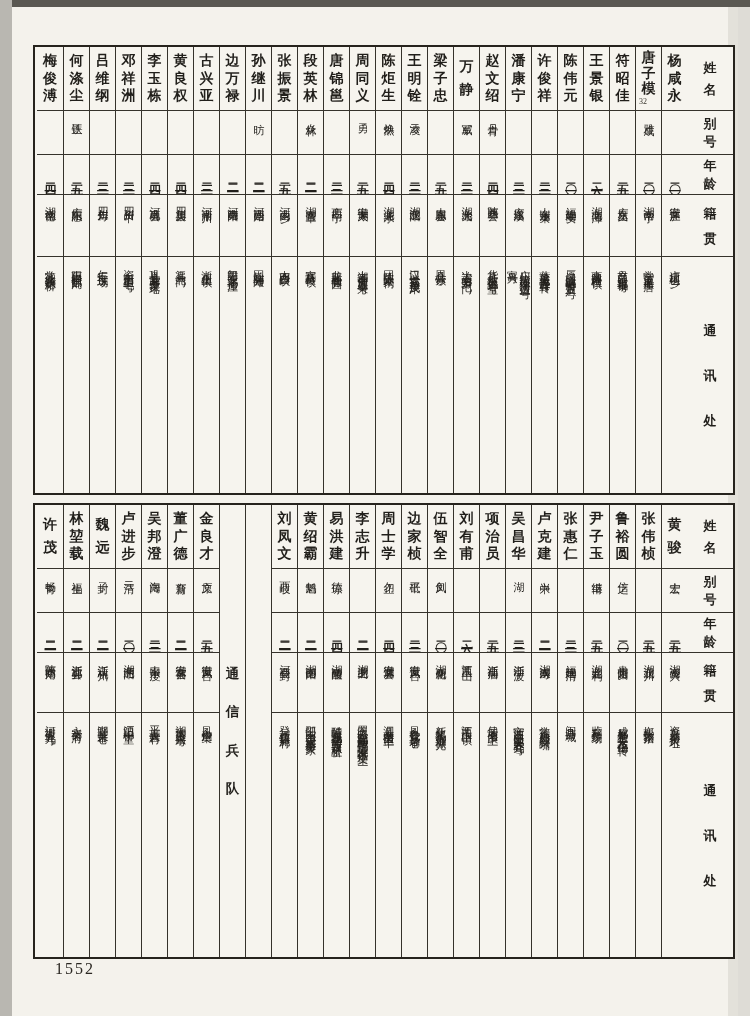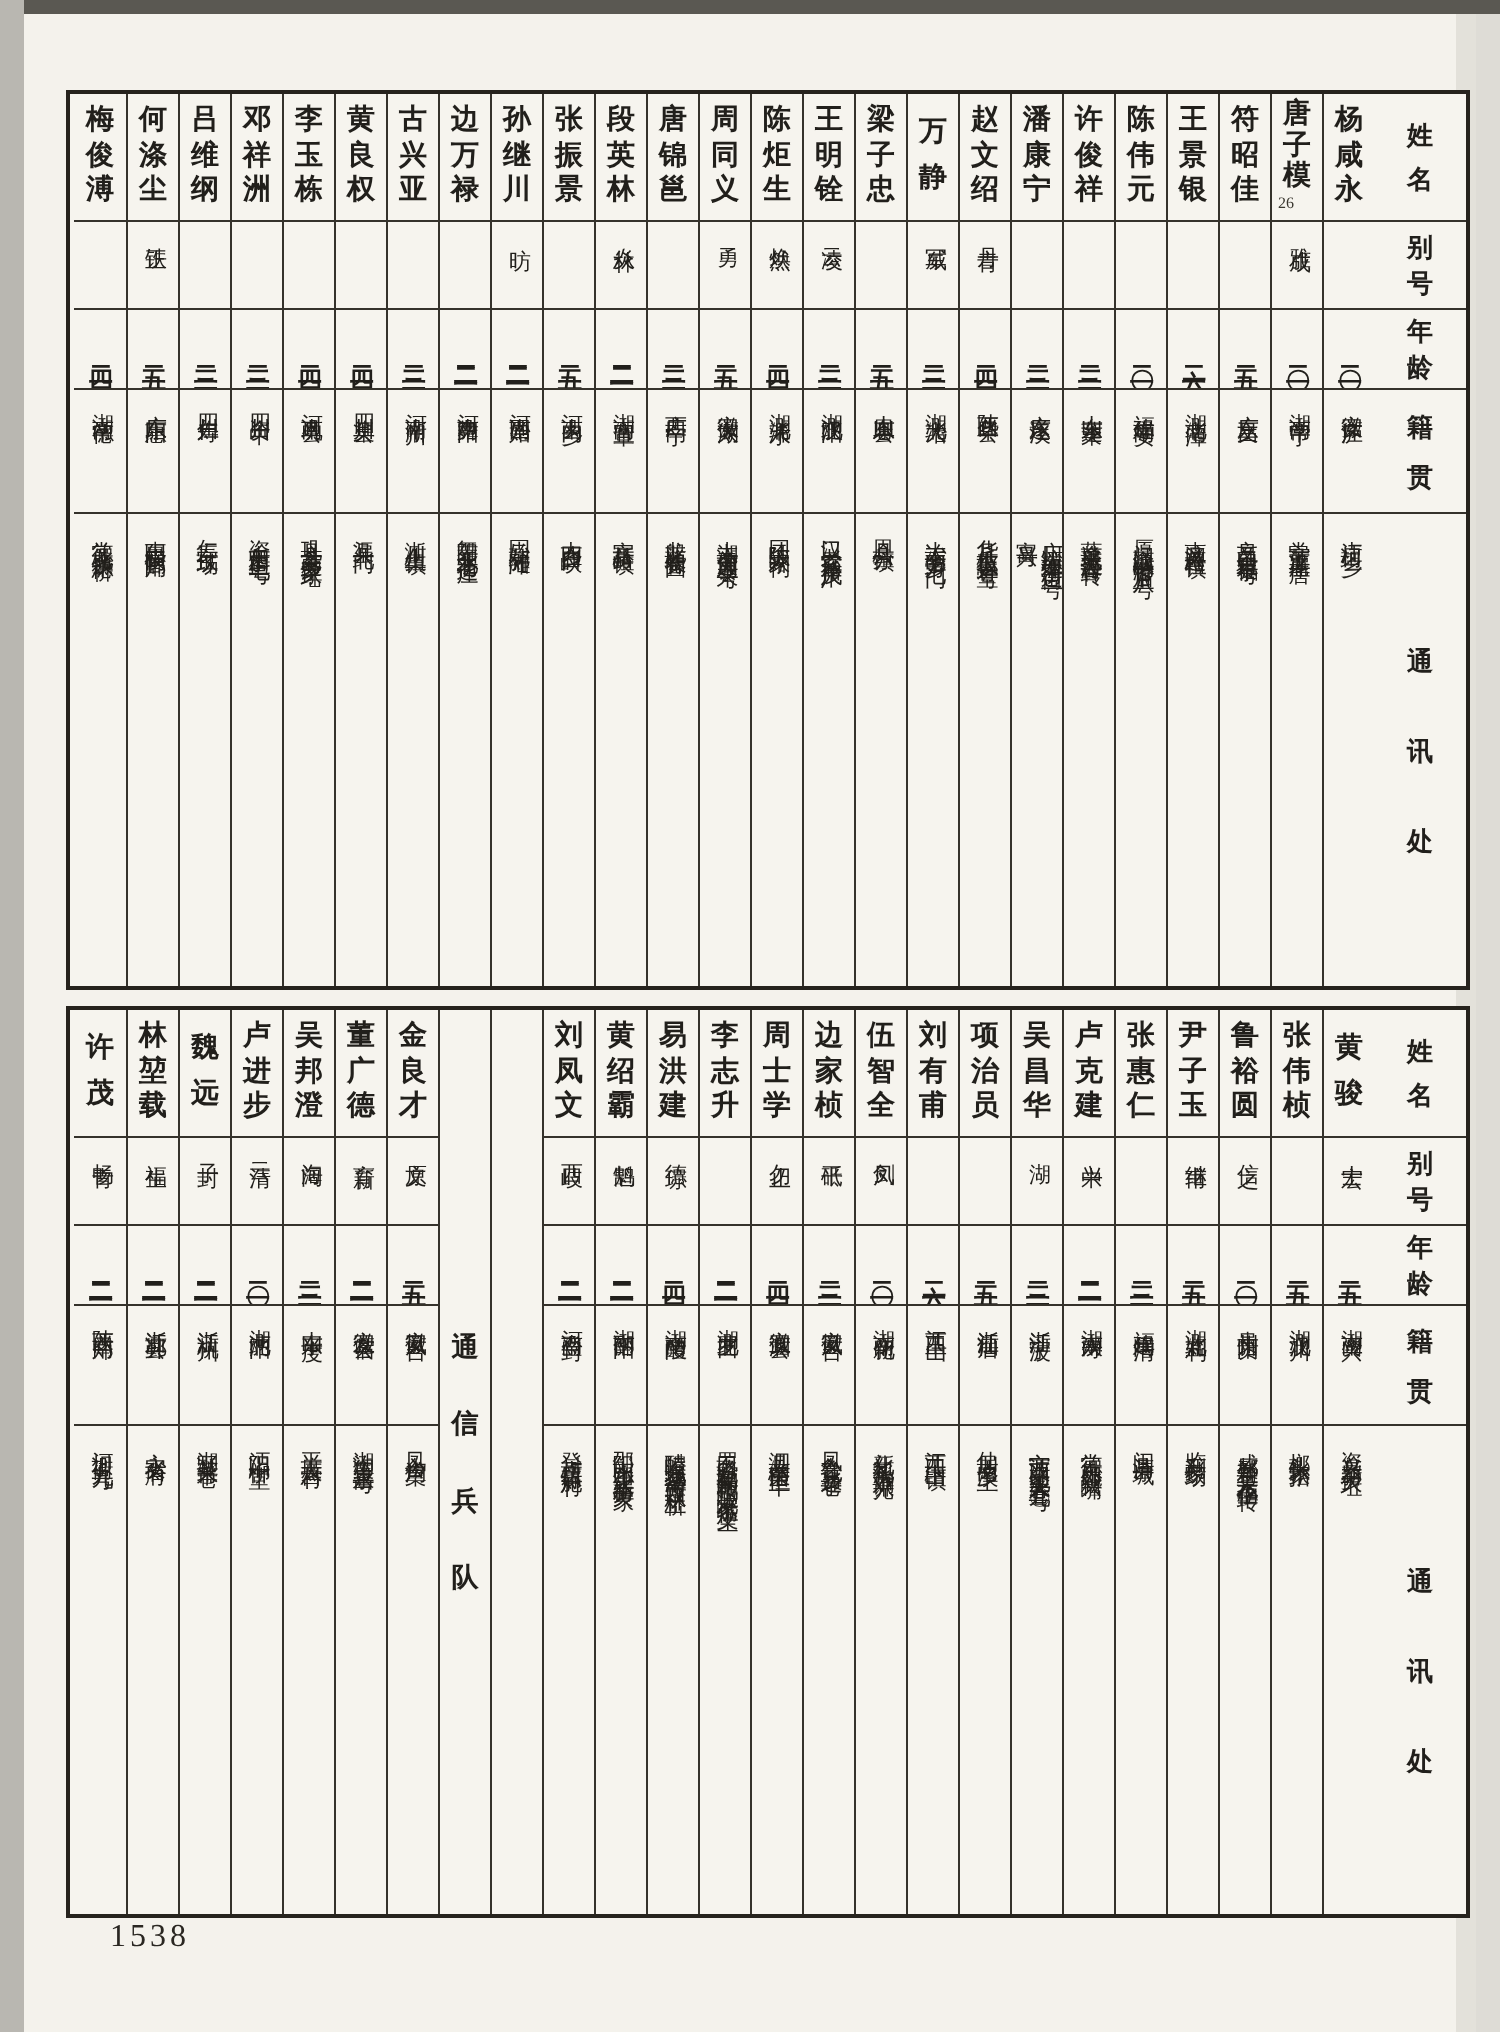--- a/index.html
+++ b/index.html
@@ -106,21 +106,21 @@
         </div>
         <div class="cell addr" style="height: 236px;">
           <span class="vt">卢江柯坦乡</span>
         </div>
       </div>
       <div class="col">
         <div class="cell name" style="height: 64px;">
           <span class="ch">唐</span>
           <span class="ch">子</span>
           <span class="ch">模</span>
-          <span class="note">26</span>
+          <span class="note">32</span>
         </div>
         <div class="cell alias" style="height: 44px;">
           <span class="vt">雅成</span>
         </div>
         <div class="cell age" style="height: 40px;">
           <span class="vt">二〇</span>
         </div>
         <div class="cell native" style="height: 62px;">
           <span class="vt">湖南常宁</span>
         </div>
@@ -1033,13 +1033,13 @@
         <div class="cell native" style="height: 60px;">
           <span class="vt">陕西南郑</span>
         </div>
         <div class="cell addr" style="height: 244px;">
           <span class="vt">河坝街九九号</span>
         </div>
       </div>
     </div>
   </div>
 
-<div class="page-number">1538</div>
+<div class="page-number">1552</div>
 
 </body></html>

